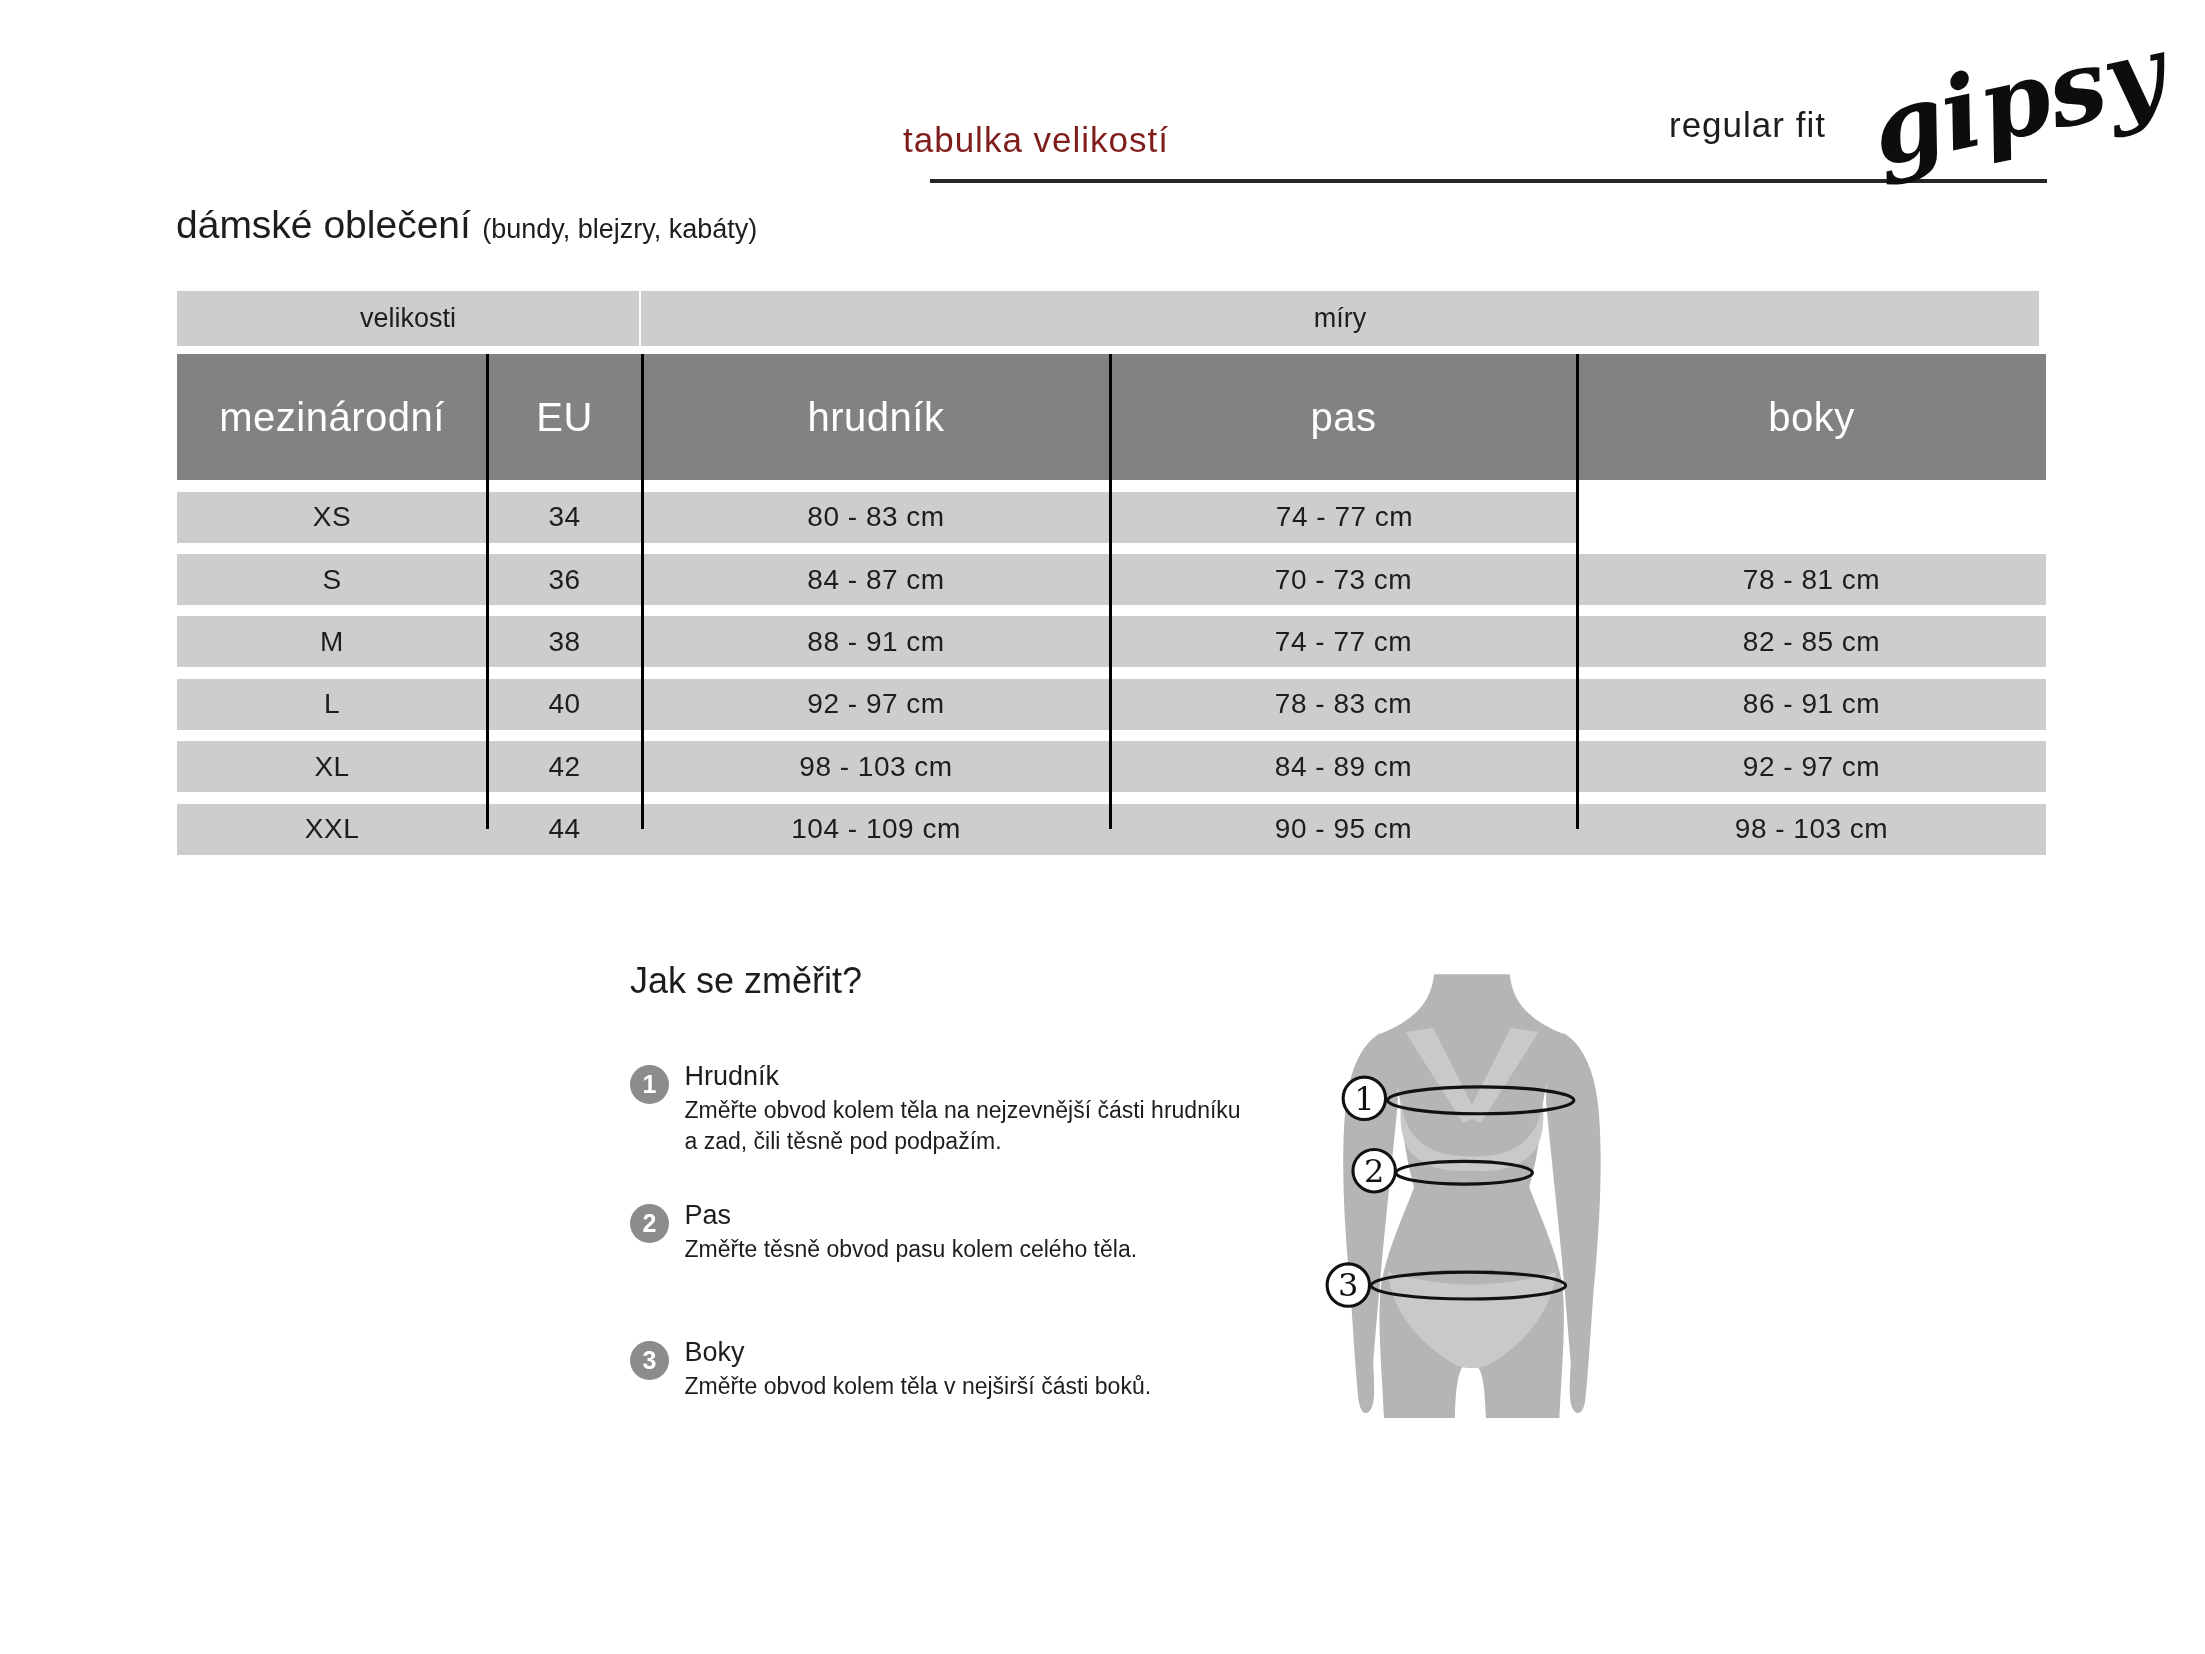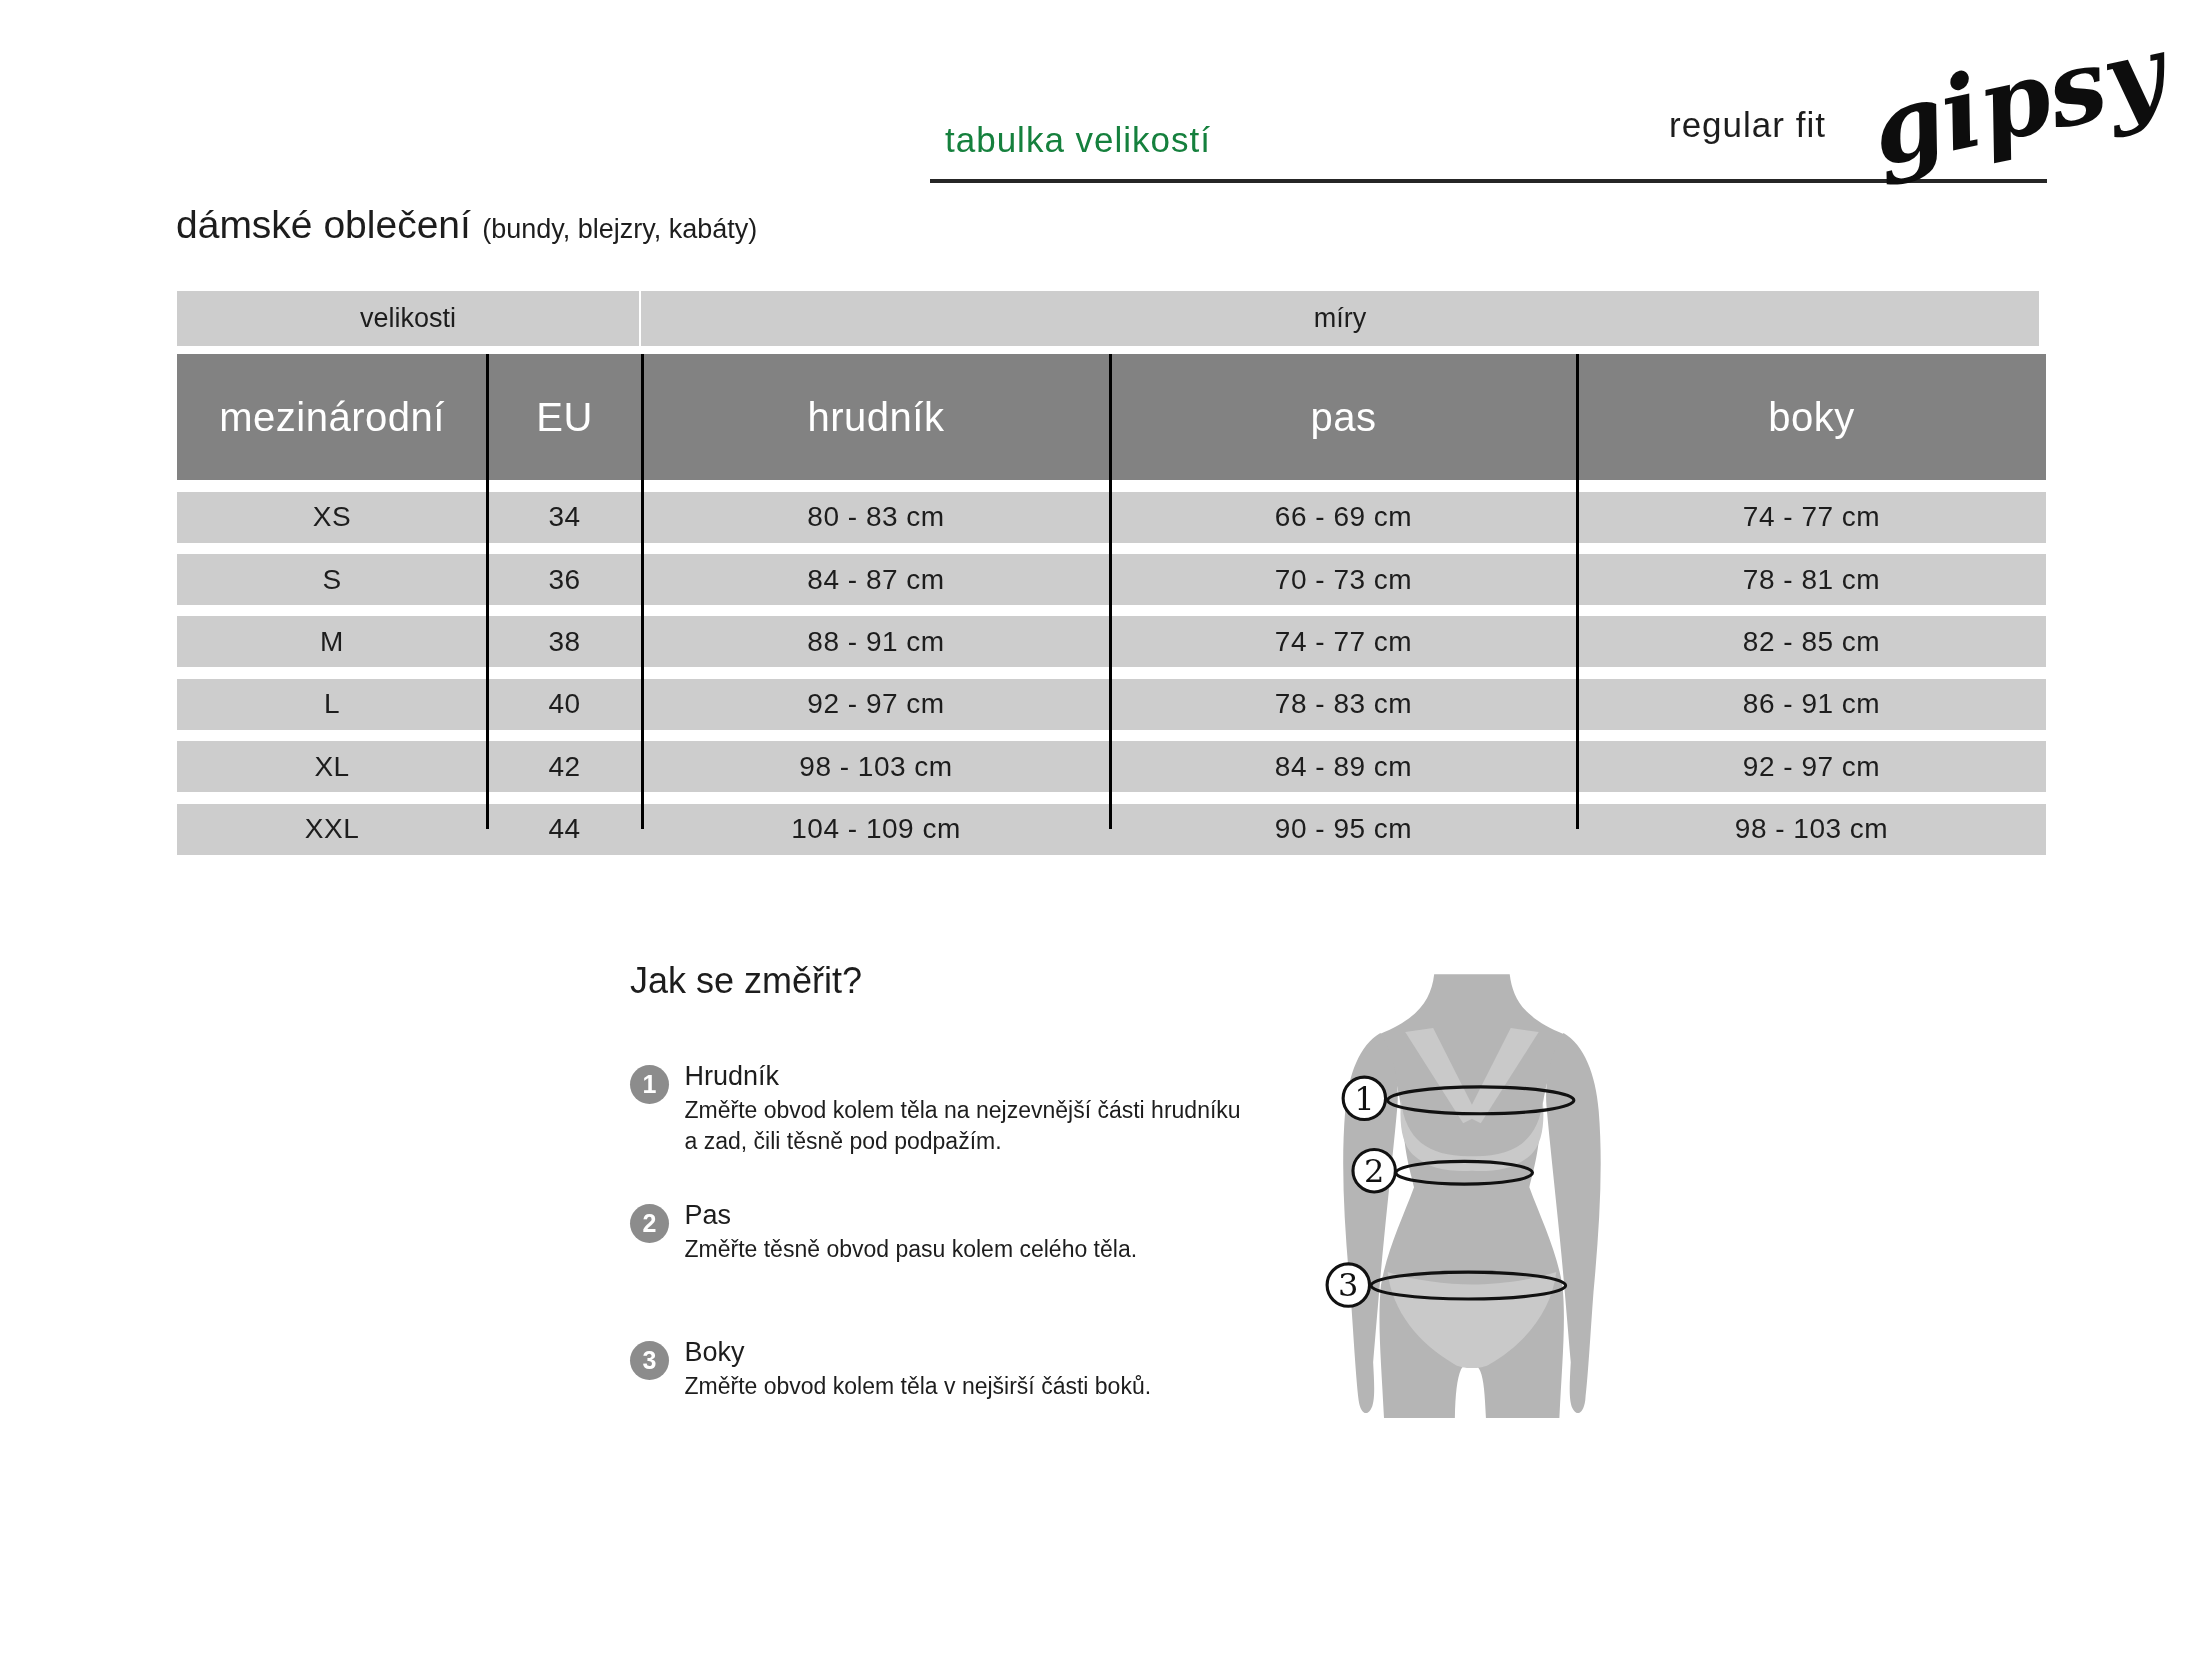--- a/index.html
+++ b/index.html
@@ -8,22 +8,22 @@
     width: 2205px;
     height: 1654px;
     background: #ffffff;
     font-family: "Liberation Sans", sans-serif;
     color: #1d1d1d;
     overflow: hidden;
   }
 
   
   .page-title {
-    position: absolute; left: 945px; top: 120px;
-    font-size: 35px; font-weight: 400; letter-spacing: 1px; color: #15803d;
+    position: absolute; left: 903px; top: 120px;
+    font-size: 35px; font-weight: 400; letter-spacing: 1px; color: #7f1d1d;
   }
   .fit-label {
     position: absolute; left: 1669px; top: 105px;
     font-size: 35px; font-weight: 400; letter-spacing: 1px; color: #1d1d1d;
   }
   .title-underline {
     position: absolute; left: 930px; top: 179px;
     width: 1117px; height: 3.6px; background: #262626;
   }
   .brand-logo {
@@ -121,21 +121,20 @@
       <div class="hcell c2">EU</div>
       <div class="hcell c3">hrudník</div>
       <div class="hcell c4">pas</div>
       <div class="hcell c5">boky</div>
     </div>
 
     <div class="data-row">
       <div class="dcell c1">XS</div>
       <div class="dcell c2">34</div>
       <div class="dcell c3">80 - 83 cm</div>
-      <div class="dcell c4">66 - 69 cm</div>
       <div class="dcell c5">74 - 77 cm</div>
     </div>
     <div class="data-row">
       <div class="dcell c1">S</div>
       <div class="dcell c2">36</div>
       <div class="dcell c3">84 - 87 cm</div>
       <div class="dcell c4">70 - 73 cm</div>
       <div class="dcell c5">78 - 81 cm</div>
     </div>
     <div class="data-row">

